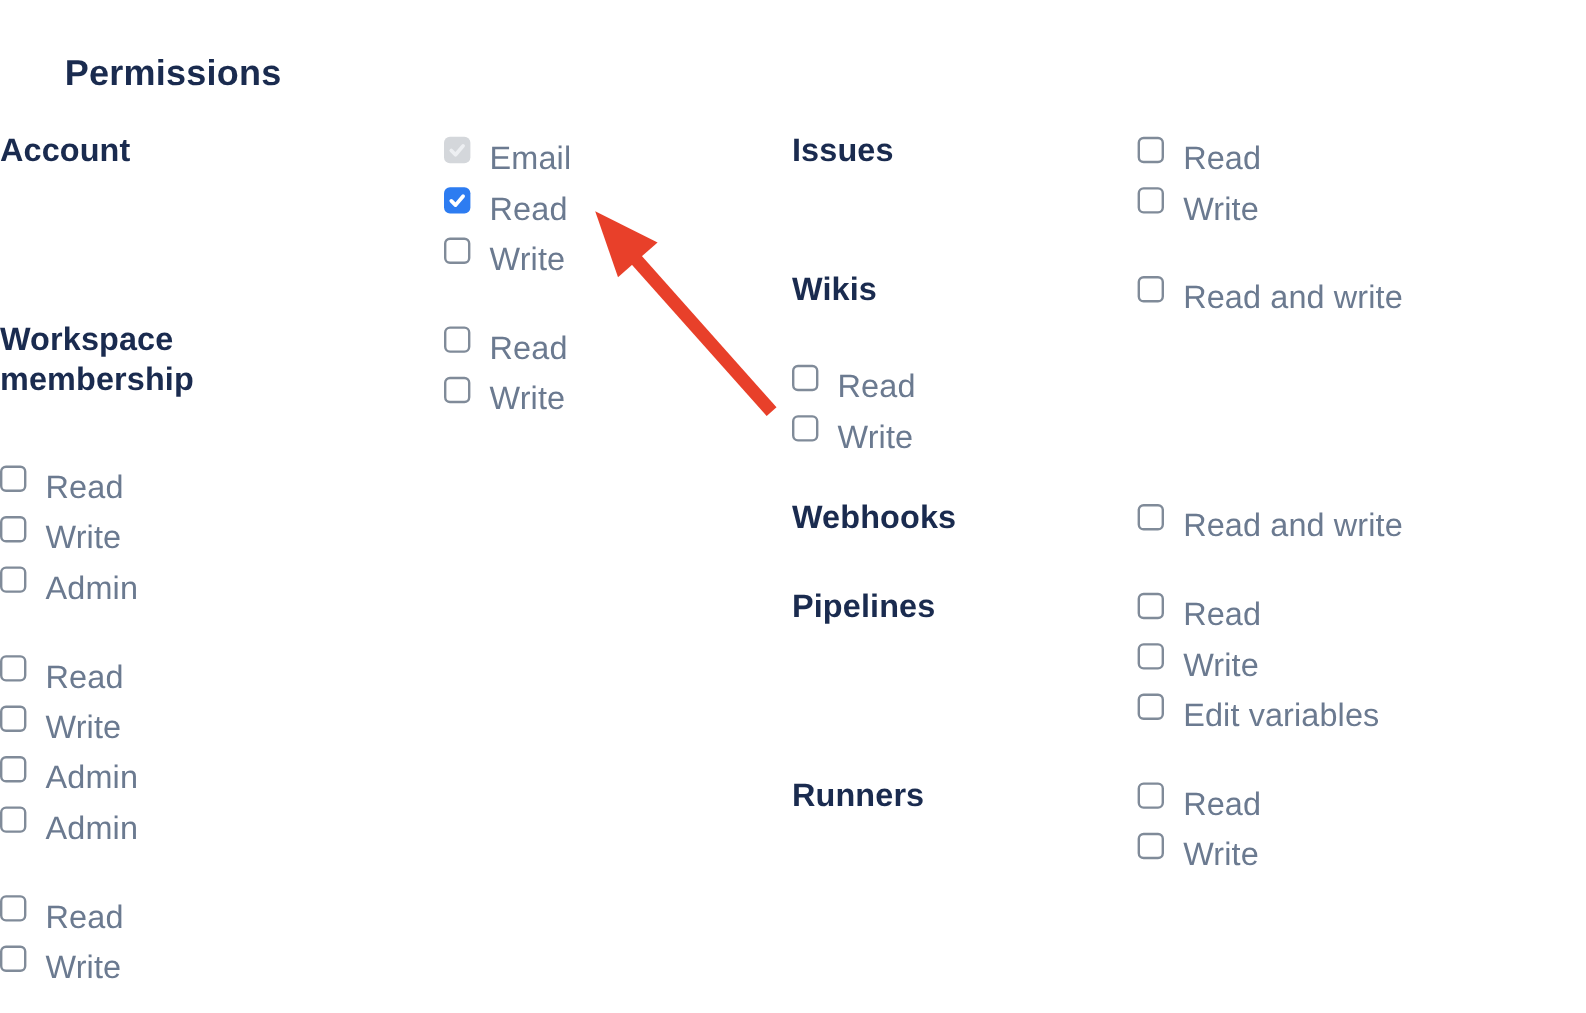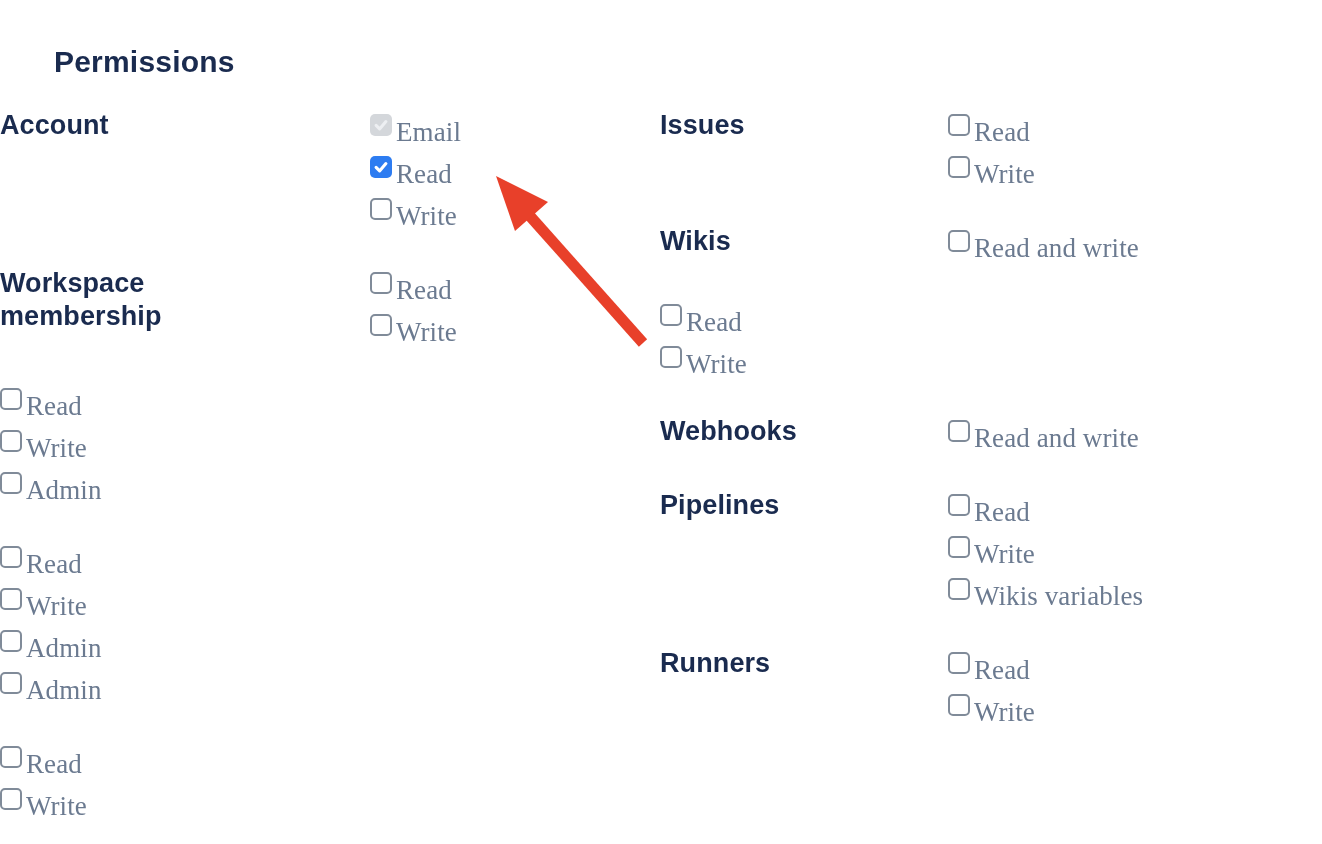--- a/index.html
+++ b/index.html
@@ -31,22 +31,22 @@
   .group{display:grid;margin-bottom:32px;}
   .col-left .group{grid-template-columns:340px 1fr;column-gap:30px;}
   .col-right .group{grid-template-columns:249px 1fr;column-gap:39px;}
   .group-label{
     text-align:left;font-size:27px;font-weight:700;color:var(--navy);
     line-height:33px;margin-top:-5px;white-space:pre-line;
     letter-spacing:0.1px;
   }
   .options{display:flex;flex-direction:column;}
   .opt-row{
-    display:flex;align-items:flex-start;gap:4px;
-    height:22px;margin-bottom:20px;cursor:pointer;font-family:Liberation Serif, serif;
+    display:flex;align-items:flex-start;gap:16px;
+    height:22px;margin-bottom:20px;cursor:pointer;
   }
   .cb{
     width:22px;height:22px;flex:0 0 22px;border-radius:5px;
     display:flex;align-items:center;justify-content:center;
   }
   .cb.unchecked{background:#fff;border:2px solid var(--cbBorder);}
   .cb.checked{background:var(--cbBlue);color:var(--cbCheck);}
   .cb.disabled-checked{background:var(--cbDisabledBg);color:var(--cbDisabledCheck);}
   .cb svg{width:18px;height:18px;display:block;}
   .opt-label{
@@ -204,21 +204,21 @@
         <label class="opt-row" data-disabled="false">
           <span class="cb unchecked"></span>
           <span class="opt-label">Read</span>
         </label>
         <label class="opt-row" data-disabled="false">
           <span class="cb unchecked"></span>
           <span class="opt-label">Write</span>
         </label>
         <label class="opt-row" data-disabled="false">
           <span class="cb unchecked"></span>
-          <span class="opt-label">Wikis variables</span>
+          <span class="opt-label">Edit variables</span>
         </label>
       </div>
     </div>
     <div class="group">
       <div class="group-label">Runners</div>
       <div class="options">
         <label class="opt-row" data-disabled="false">
           <span class="cb unchecked"></span>
           <span class="opt-label">Read</span>
         </label>

